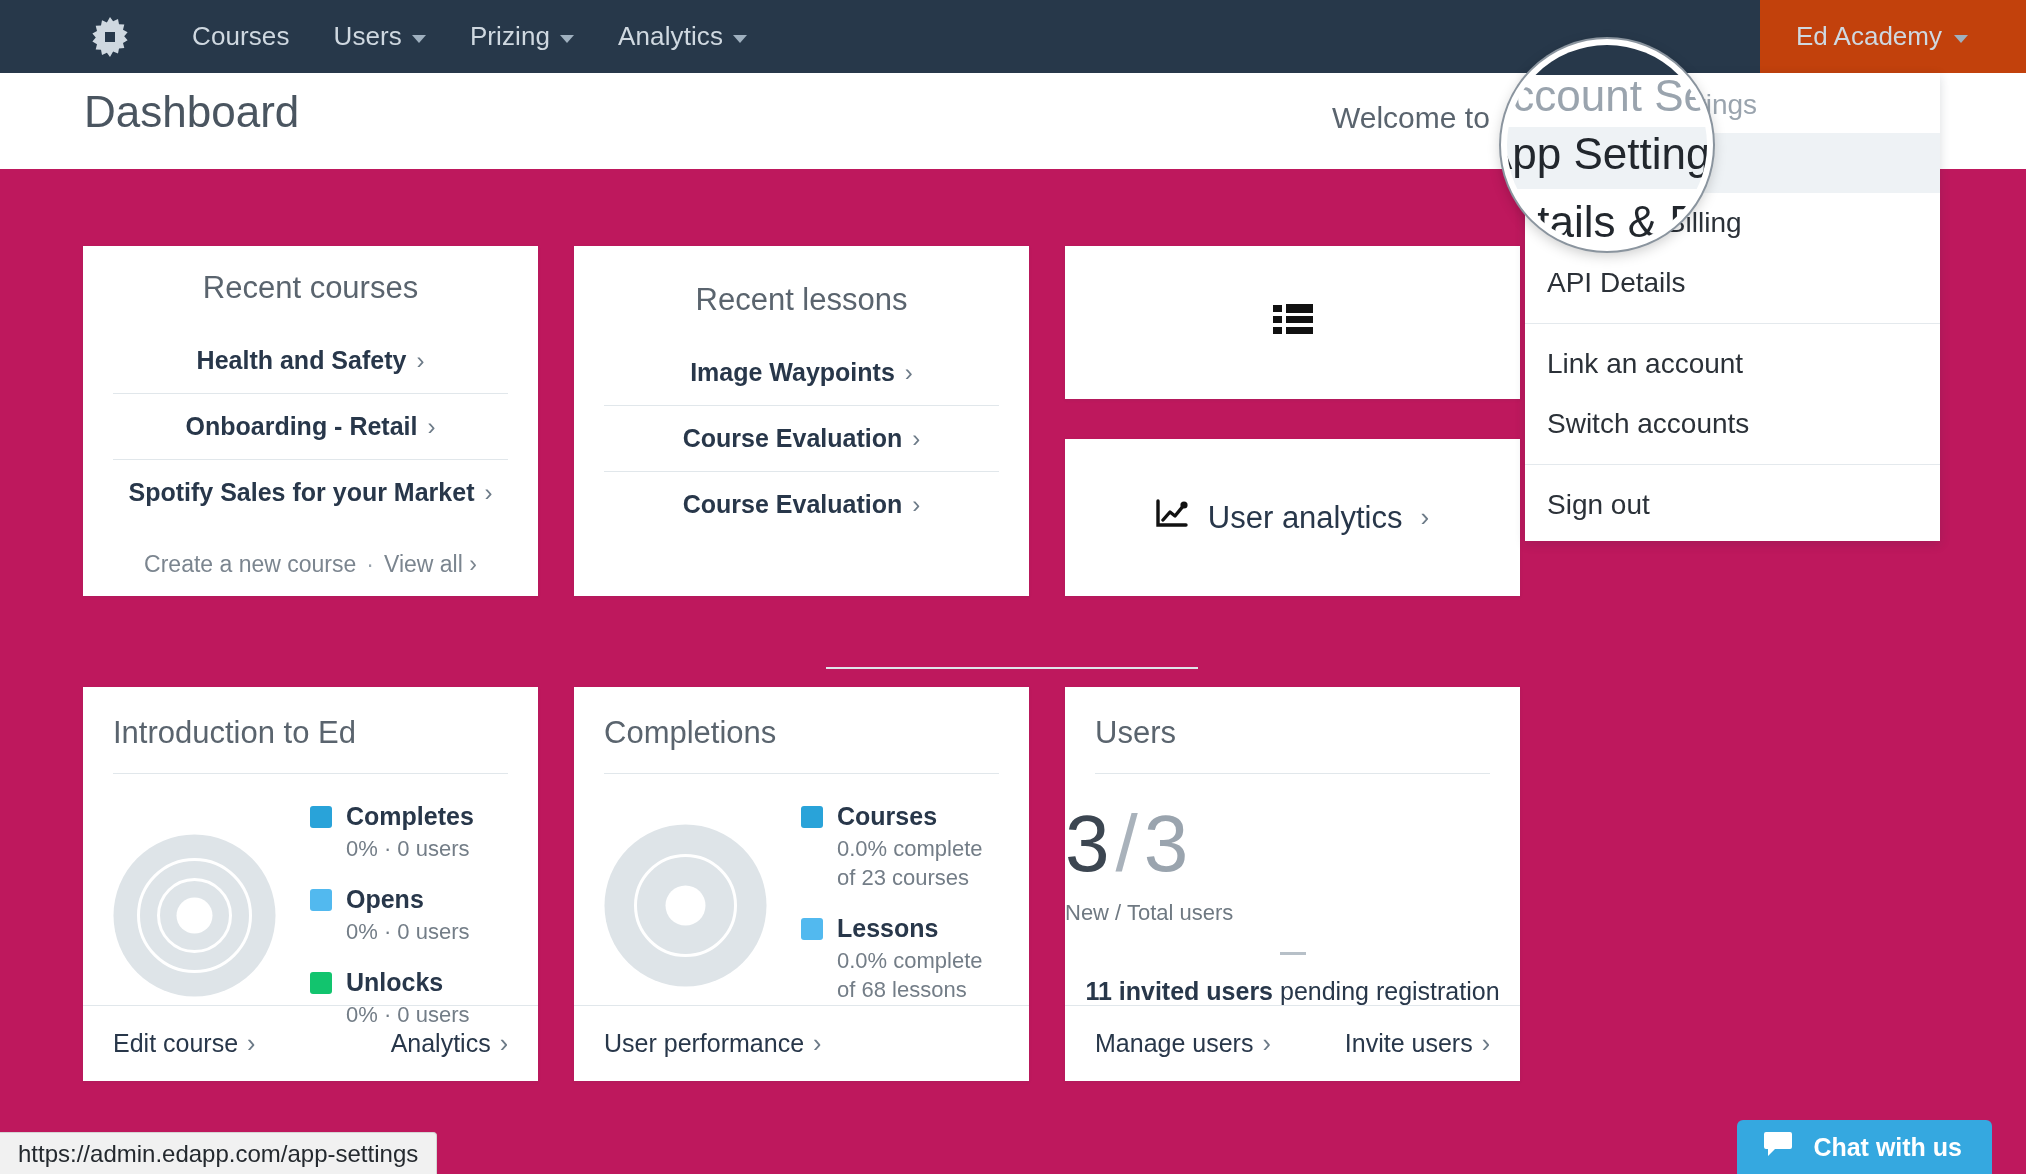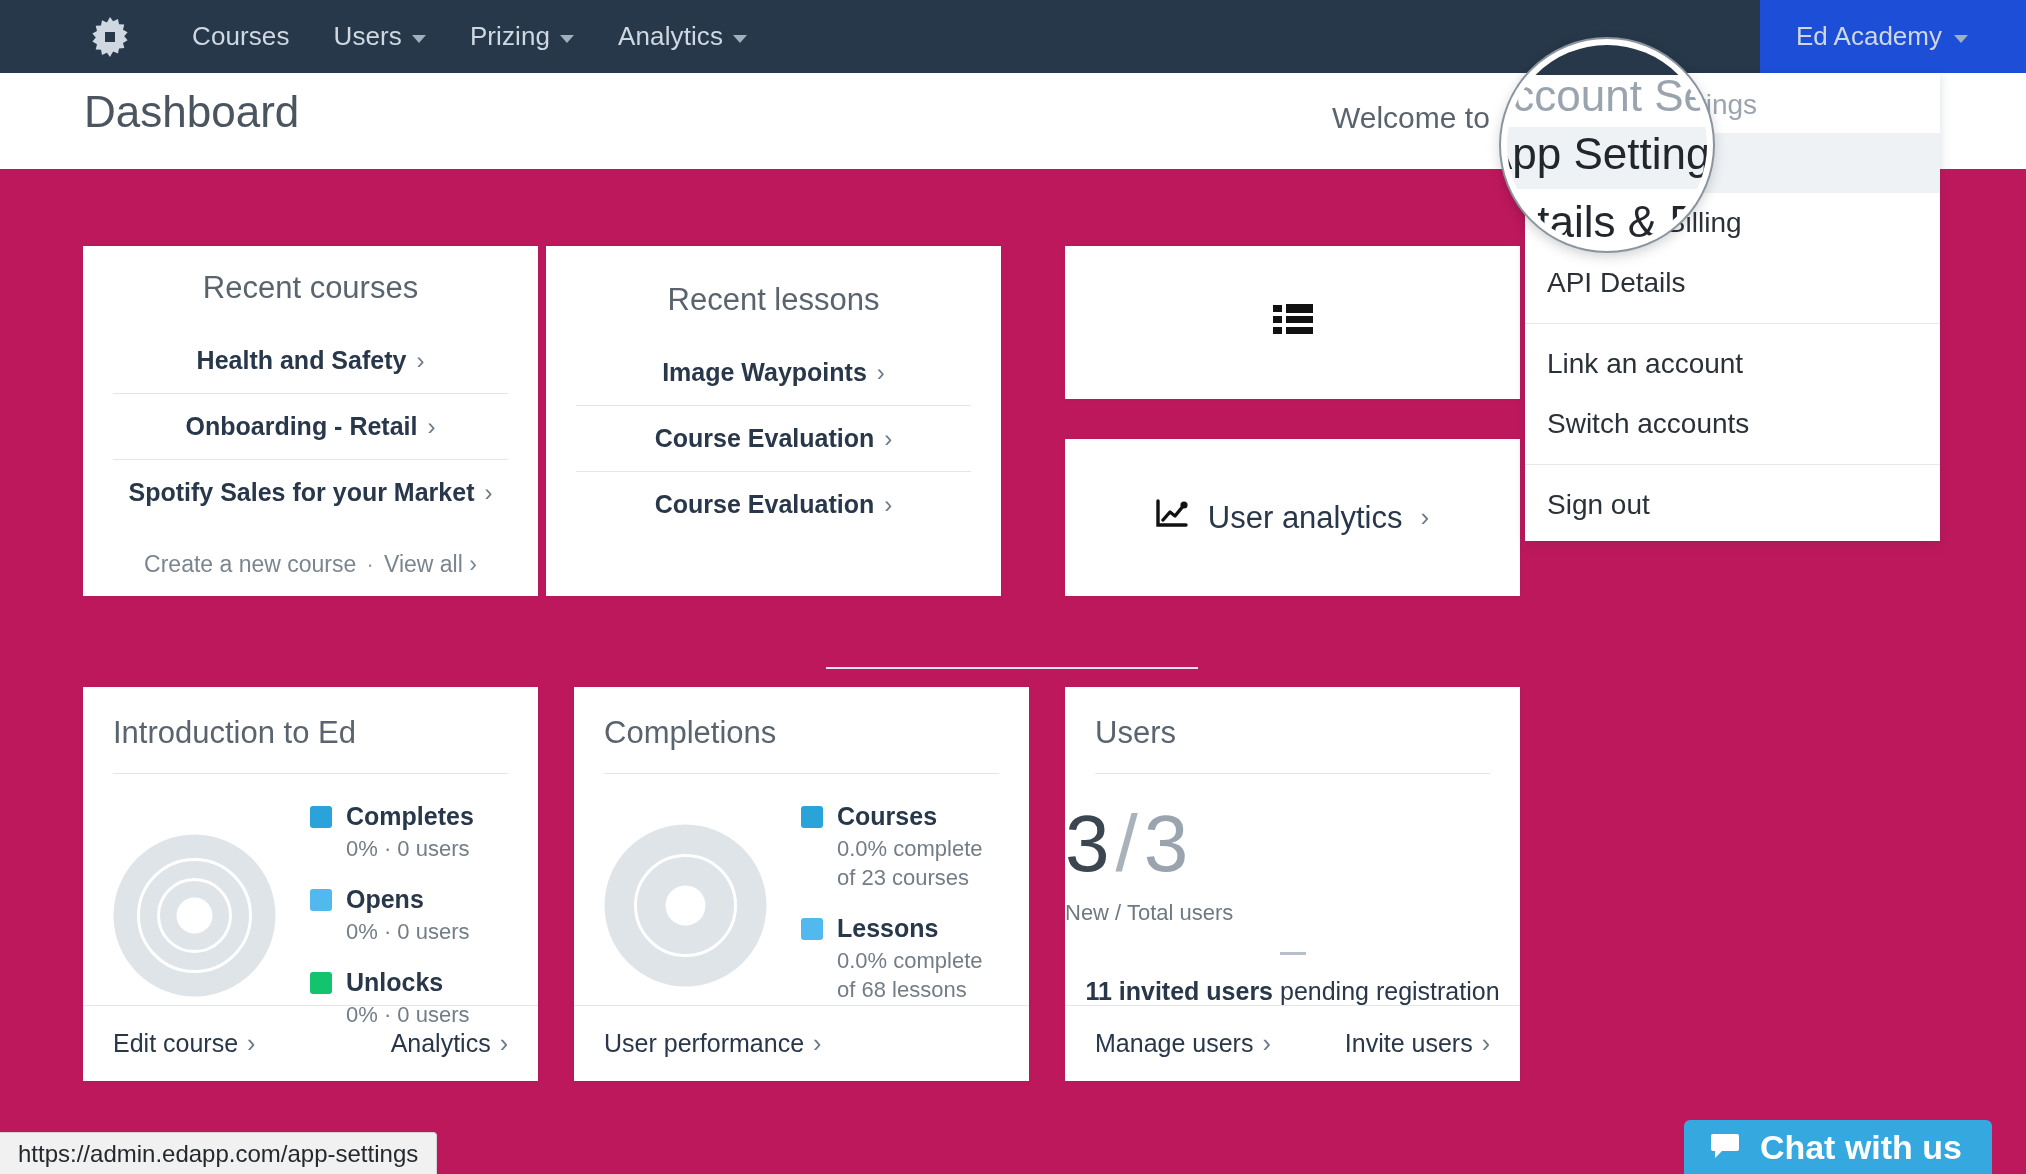--- a/index.html
+++ b/index.html
@@ -28,21 +28,21 @@
     letter-spacing: .1px;
   }
   .caret {
     width: 0; height: 0; border-left: 7px solid transparent;
     border-right: 7px solid transparent; border-top: 8px solid #9fb0bf;
     display: inline-block; margin-top: 4px;
   }
   .nav-account {
     position: absolute; right: 0; top: 0; height: 73px;
     display: flex; align-items: center; padding: 0 58px 0 36px;
-    background: #1d4ed8; color: #cfd8e0; font-size: 26px; gap: 12px;
+    background: #c2410c; color: #cfd8e0; font-size: 26px; gap: 12px;
     cursor: pointer;
   }
 
   
   .page-header {
     position: absolute; left: 0; top: 73px; width: 2026px; height: 96px;
     background: #ffffff; z-index: 5;
   }
   .page-title {
     position: absolute; left: 84px; top: 14px;
@@ -170,21 +170,21 @@
     border-top-right-radius: 4px;
     display: flex; align-items: center; padding: 0 18px;
     font-size: 24px; color: #24292e; z-index: 70; white-space: nowrap;
   }
 
   
   .chat-widget {
     position: absolute; right: 34px; bottom: 0; height: 54px;
     background: #35a8e0; border-top-left-radius: 6px; border-top-right-radius: 6px;
     display: flex; align-items: center; gap: 20px; padding: 0 30px 0 26px;
-    color: #fff; font-size: 34px; font-weight: bold; z-index: 65; cursor: pointer;
+    color: #fff; font-size: 25px; font-weight: bold; z-index: 65; cursor: pointer;
   }
 </style>
 </head>
 <body>
 
 <div id="root">
 
   <div class="navbar">
     <div class="brand-logo">
       <svg width="44" height="44" viewBox="0 0 44 44" aria-hidden="true">
@@ -237,21 +237,21 @@
       </div>
       <div class="row-divider"></div>
       <div class="link-row">
         <span>Spotify Sales for your Market</span><span class="chev">›</span>
       </div>
       <div class="footer-links">
         <span>Create a new course</span><span class="dot">·</span><span>View all</span><span class="chev"> ›</span>
       </div>
     </div>
 
-    <div class="card" style="left:546px; top:77px; width:455px; height:350px;">
+    <div class="card" style="left:574px; top:77px; width:455px; height:350px;">
       <div class="card-title-centered" style="margin-top:36px;">Recent lessons</div>
       <div class="link-row">
         <span>Image Waypoints</span><span class="chev">›</span>
       </div>
       <div class="row-divider"></div>
       <div class="link-row">
         <span>Course Evaluation</span><span class="chev">›</span>
       </div>
       <div class="row-divider"></div>
       <div class="link-row">

